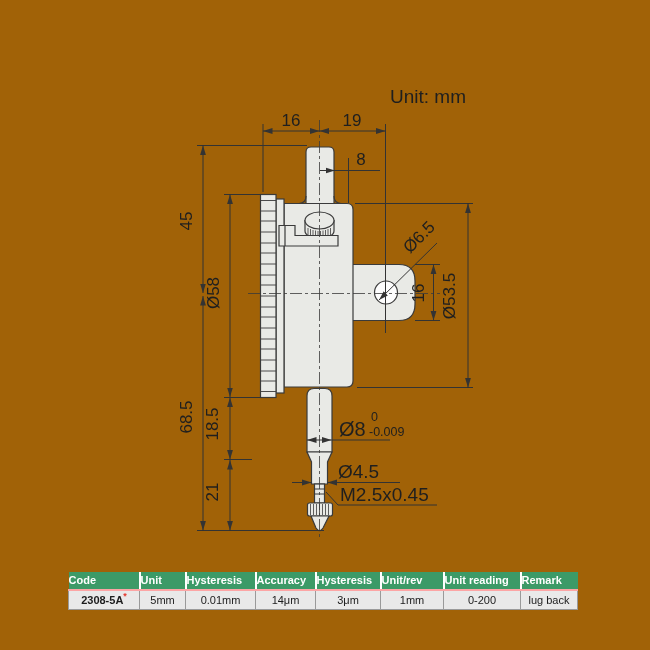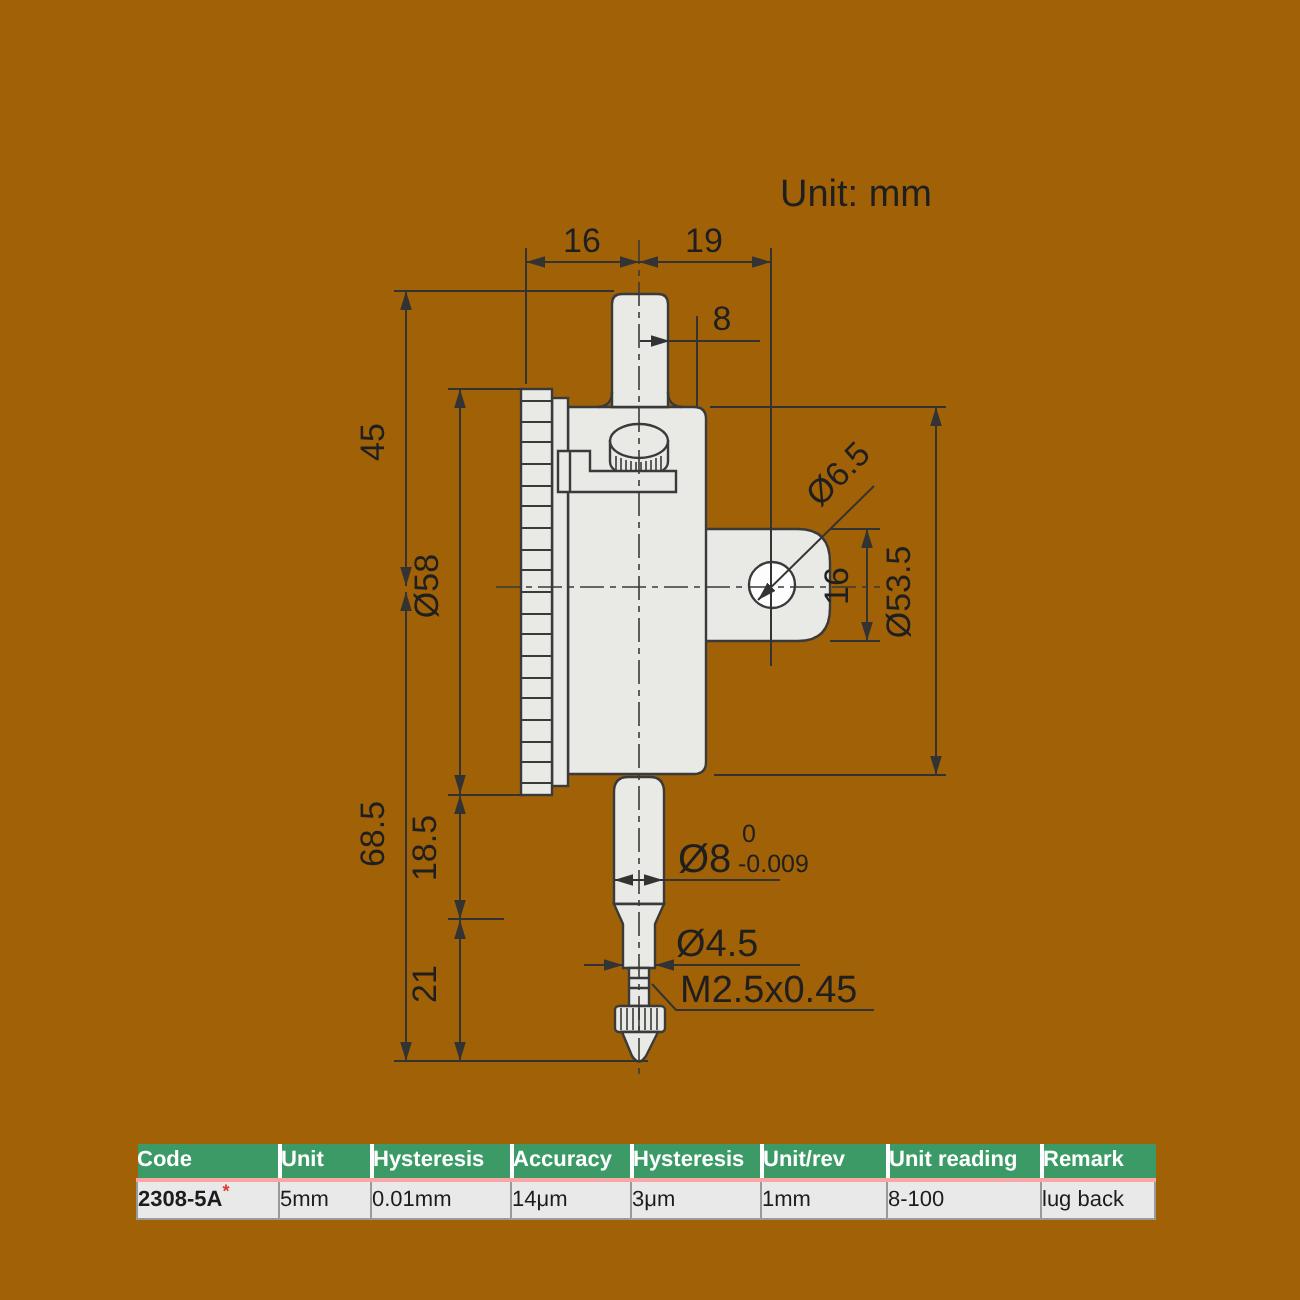--- a/index.html
+++ b/index.html
@@ -13,21 +13,21 @@
   #canvas{position:relative;width:650px;height:650px;background:#a16207;overflow:hidden;
           font-family:"Liberation Sans", sans-serif;}
   svg text{font-family:"Liberation Sans", sans-serif;fill:#1f1f1f;}
   .spec-table{position:absolute;left:68px;top:572px;width:509px;border-collapse:collapse;
               table-layout:fixed;font-size:11px;line-height:1;}
   .spec-table th{background:var(--header_green);color:#fff;font-weight:bold;height:15px;
                  padding:1px 0;border-right:2px solid #fff;border-bottom:2px solid #fca5a5;
                  text-align:left;overflow:hidden;white-space:nowrap;}
   .spec-table th:last-child{border-right:none;}
   .spec-table td{background:var(--row_gray);color:#1c1c1c;height:16px;padding:1px 0;
-                 border:1px solid #9a9a9a;border-top:none;text-align:left;
+                 border:1px solid #9a9a9a;border-top:none;text-align:center;
                  overflow:hidden;white-space:nowrap;}
   .code-cell{font-weight:bold;}
   .star{color:var(--star_red);font-weight:bold;font-size:9px;vertical-align:super;line-height:0;}
 </style>
 </head>
 <body>
 
 <div id="canvas">
 
   <svg width="650" height="570" viewBox="0 0 650 570" style="position:absolute;left:0;top:0;">
@@ -176,18 +176,18 @@
       </tr>
     </thead>
     <tbody>
       <tr>
         <td class="code-cell"><span>2308-5A</span><span class="star">*</span></td>
         <td>5mm</td>
         <td>0.01mm</td>
         <td>14μm</td>
         <td>3μm</td>
         <td>1mm</td>
-        <td>8-100</td>
+        <td>0-200</td>
         <td>lug back</td>
       </tr>
     </tbody>
   </table>
 </div>
 
 </body></html>

